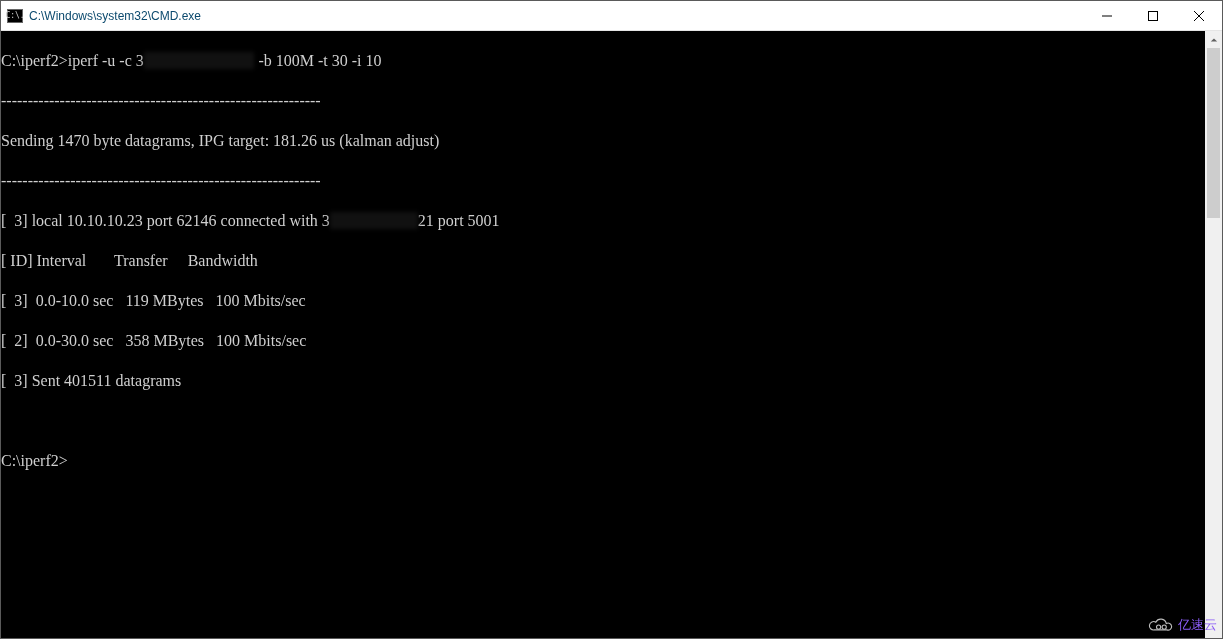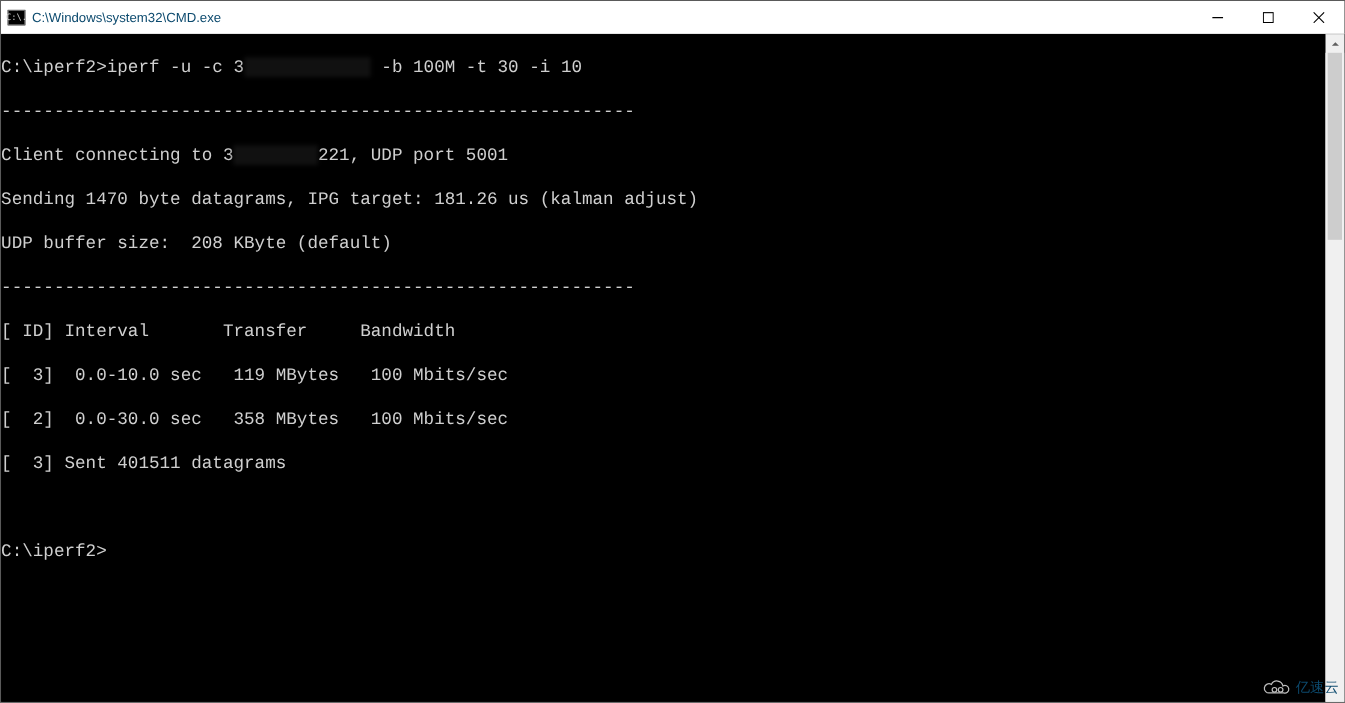--- a/index.html
+++ b/index.html
@@ -7,28 +7,28 @@
   .window { width: 1223px; height: 639px; border: 1px solid #5a5a5a; display: flex; flex-direction: column; background: #fff; }
   .titlebar { height: 30px; background: #ffffff; display: flex; align-items: center; padding-left: 6px; border-bottom: 1px solid #e5e5e5; }
   .titlebar .app-icon { width: 16px; height: 14px; background: #000; border: 1px solid #666; margin-right: 6px; display:flex; align-items:center; justify-content:center; }
   .titlebar .app-icon span { font: 8px/8px monospace; color:#ccc; }
   .titlebar .title-text { font-size: 12px; color: #0c4a6e; flex: 0 0 auto; }
   .titlebar .spacer { flex: 1 1 auto; }
   .win-btn { width: 46px; height: 30px; display: flex; align-items: center; justify-content: center; color: #000; }
   .win-btn svg { width: 10px; height: 10px; stroke: currentColor; stroke-width: 1; fill: none; }
   .client { flex: 1 1 auto; background: #000; display: flex; }
   .terminal { flex: 1 1 auto; background: #000; color: #cfcfcf; font-family: "NSimSun","SimSun","Consolas","Courier New",monospace; font-size: 16px; line-height: 20px; padding: 0 0 0 0; white-space: pre; overflow: hidden; }
-  .terminal .line { display: block; }
+  .terminal .line { display: block; font-family: Liberation Serif, serif; }
   .redacted { background: #111; color: transparent; filter: blur(2px); }
   .scrollbar { width: 17px; background: #f0f0f0; display: flex; flex-direction: column; }
   .sb-btn { height: 17px; display:flex; align-items:center; justify-content:center; color:#606060; }
   .sb-btn svg { width:8px; height:8px; fill: currentColor; }
   .sb-track { flex: 1 1 auto; background: #f0f0f0; position: relative; }
   .sb-thumb { position:absolute; top:0; left:2px; right:2px; height:170px; background:#cdcdcd; }
-  .watermark { position: fixed; right: 6px; bottom: 4px; display:flex; align-items:center; gap:4px; color:#0c4a6e; font-size:13px; pointer-events:none; }
+  .watermark { position: fixed; right: 6px; bottom: 4px; display:flex; align-items:center; gap:4px; color:#8b5cf6; font-size:13px; pointer-events:none; }
   .watermark svg { width:28px; height:20px; stroke:#bdbdbd; fill:none; stroke-width:1.6; }
 </style>
 </head>
 <body>
 
 <div class="window">
   <div class="titlebar">
     <div class="app-icon">
         <span>C:\.</span>
       </div>
@@ -49,24 +49,23 @@
           <line x1="0" y1="0" x2="10" y2="10"></line>
           <line x1="10" y1="0" x2="0" y2="10"></line>
         </svg>
     </div>
   </div>
 
   <div class="client">
     <div class="terminal">
 <span class="line"><span>C:\iperf2&gt;</span><span>iperf -u -c 3</span><span class="redacted">4 ███ ███ ██</span><span> -b 100M -t 30 -i 10</span></span>
 <span class="line">------------------------------------------------------------</span>
-<span class="line"><span>Client connecting to 3</span><span class="redacted">4 ███ ██</span><span>221, UDP port 5001</span></span>
 <span class="line">Sending 1470 byte datagrams, IPG target: 181.26 us (kalman adjust)</span>
-<span class="line">UDP buffer size:  208 KByte (default)</span>
 <span class="line">------------------------------------------------------------</span>
+<span class="line"><span>[  3] local 10.10.10.23 port 62146 connected with 3</span><span class="redacted">4 ██ ███ █</span><span>21 port 5001</span></span>
 <span class="line">[ ID] Interval       Transfer     Bandwidth</span>
 <span class="line">[  3]  0.0-10.0 sec   119 MBytes   100 Mbits/sec</span>
 <span class="line">[  2]  0.0-30.0 sec   358 MBytes   100 Mbits/sec</span>
 <span class="line">[  3] Sent 401511 datagrams</span>
 <span class="line"> </span>
 <span class="line">C:\iperf2&gt;</span>
     </div>
     <div class="scrollbar">
       <div class="sb-btn">
           <svg viewBox="0 0 10 10">

